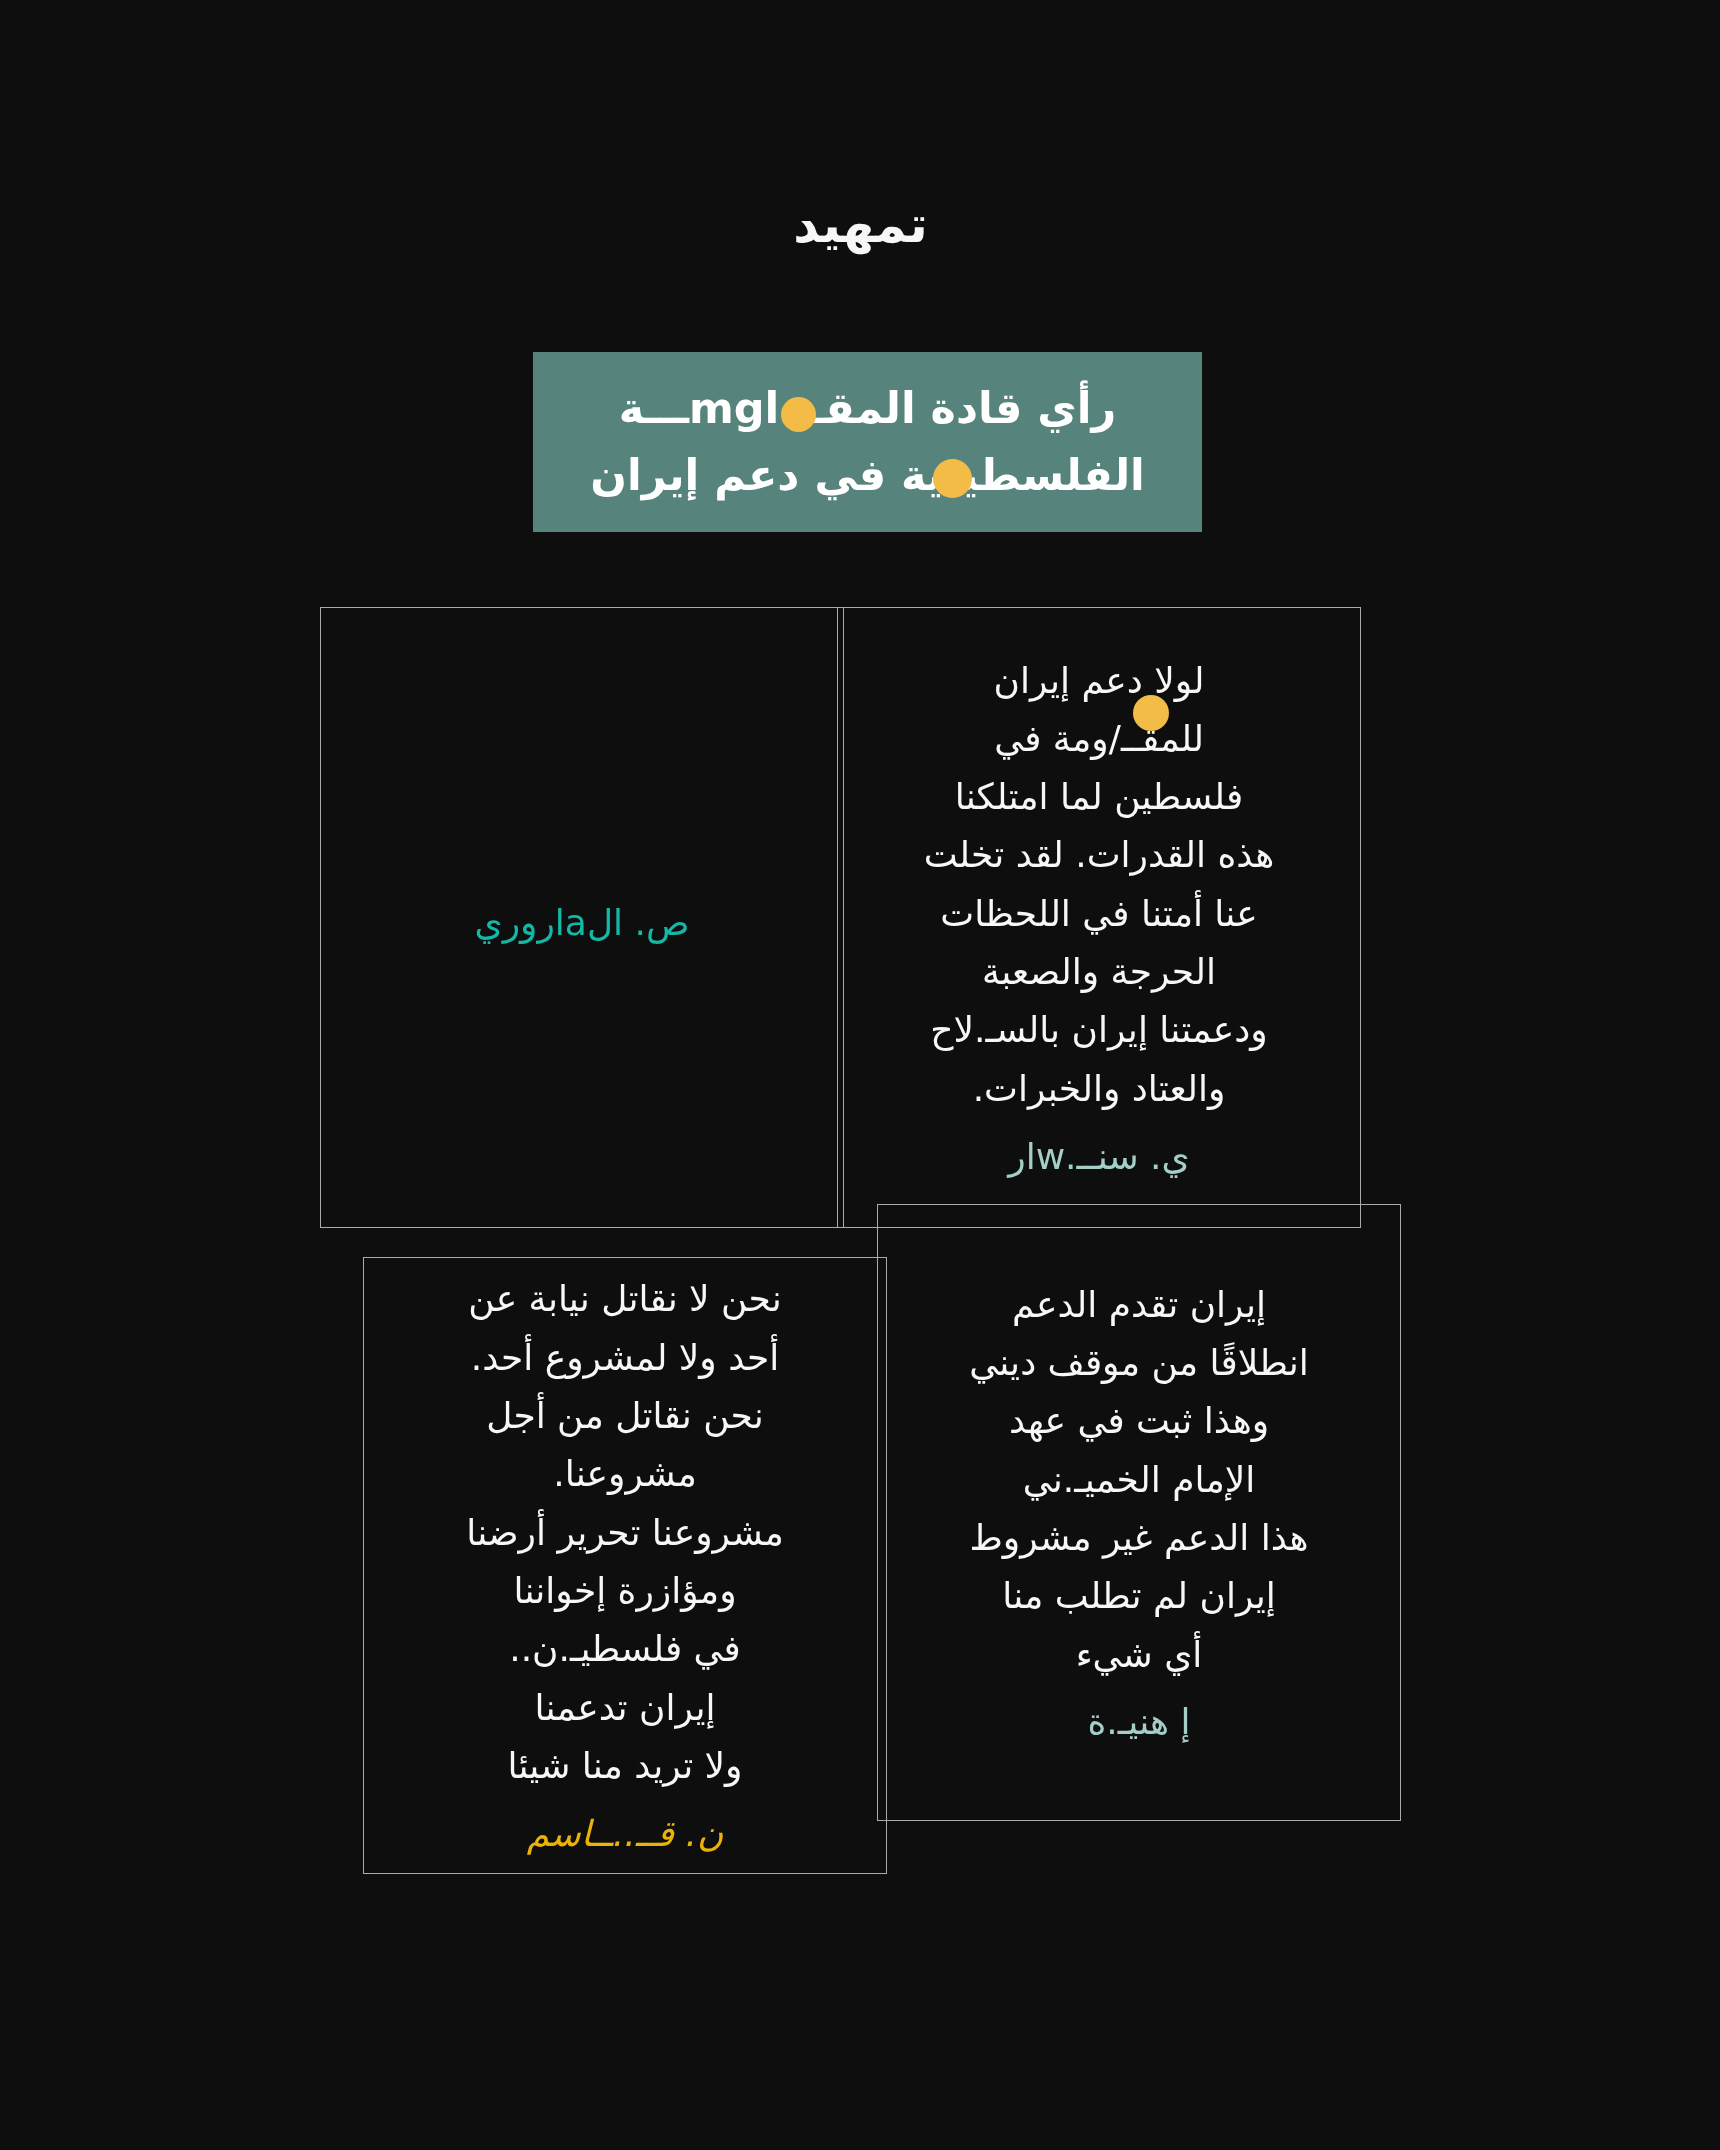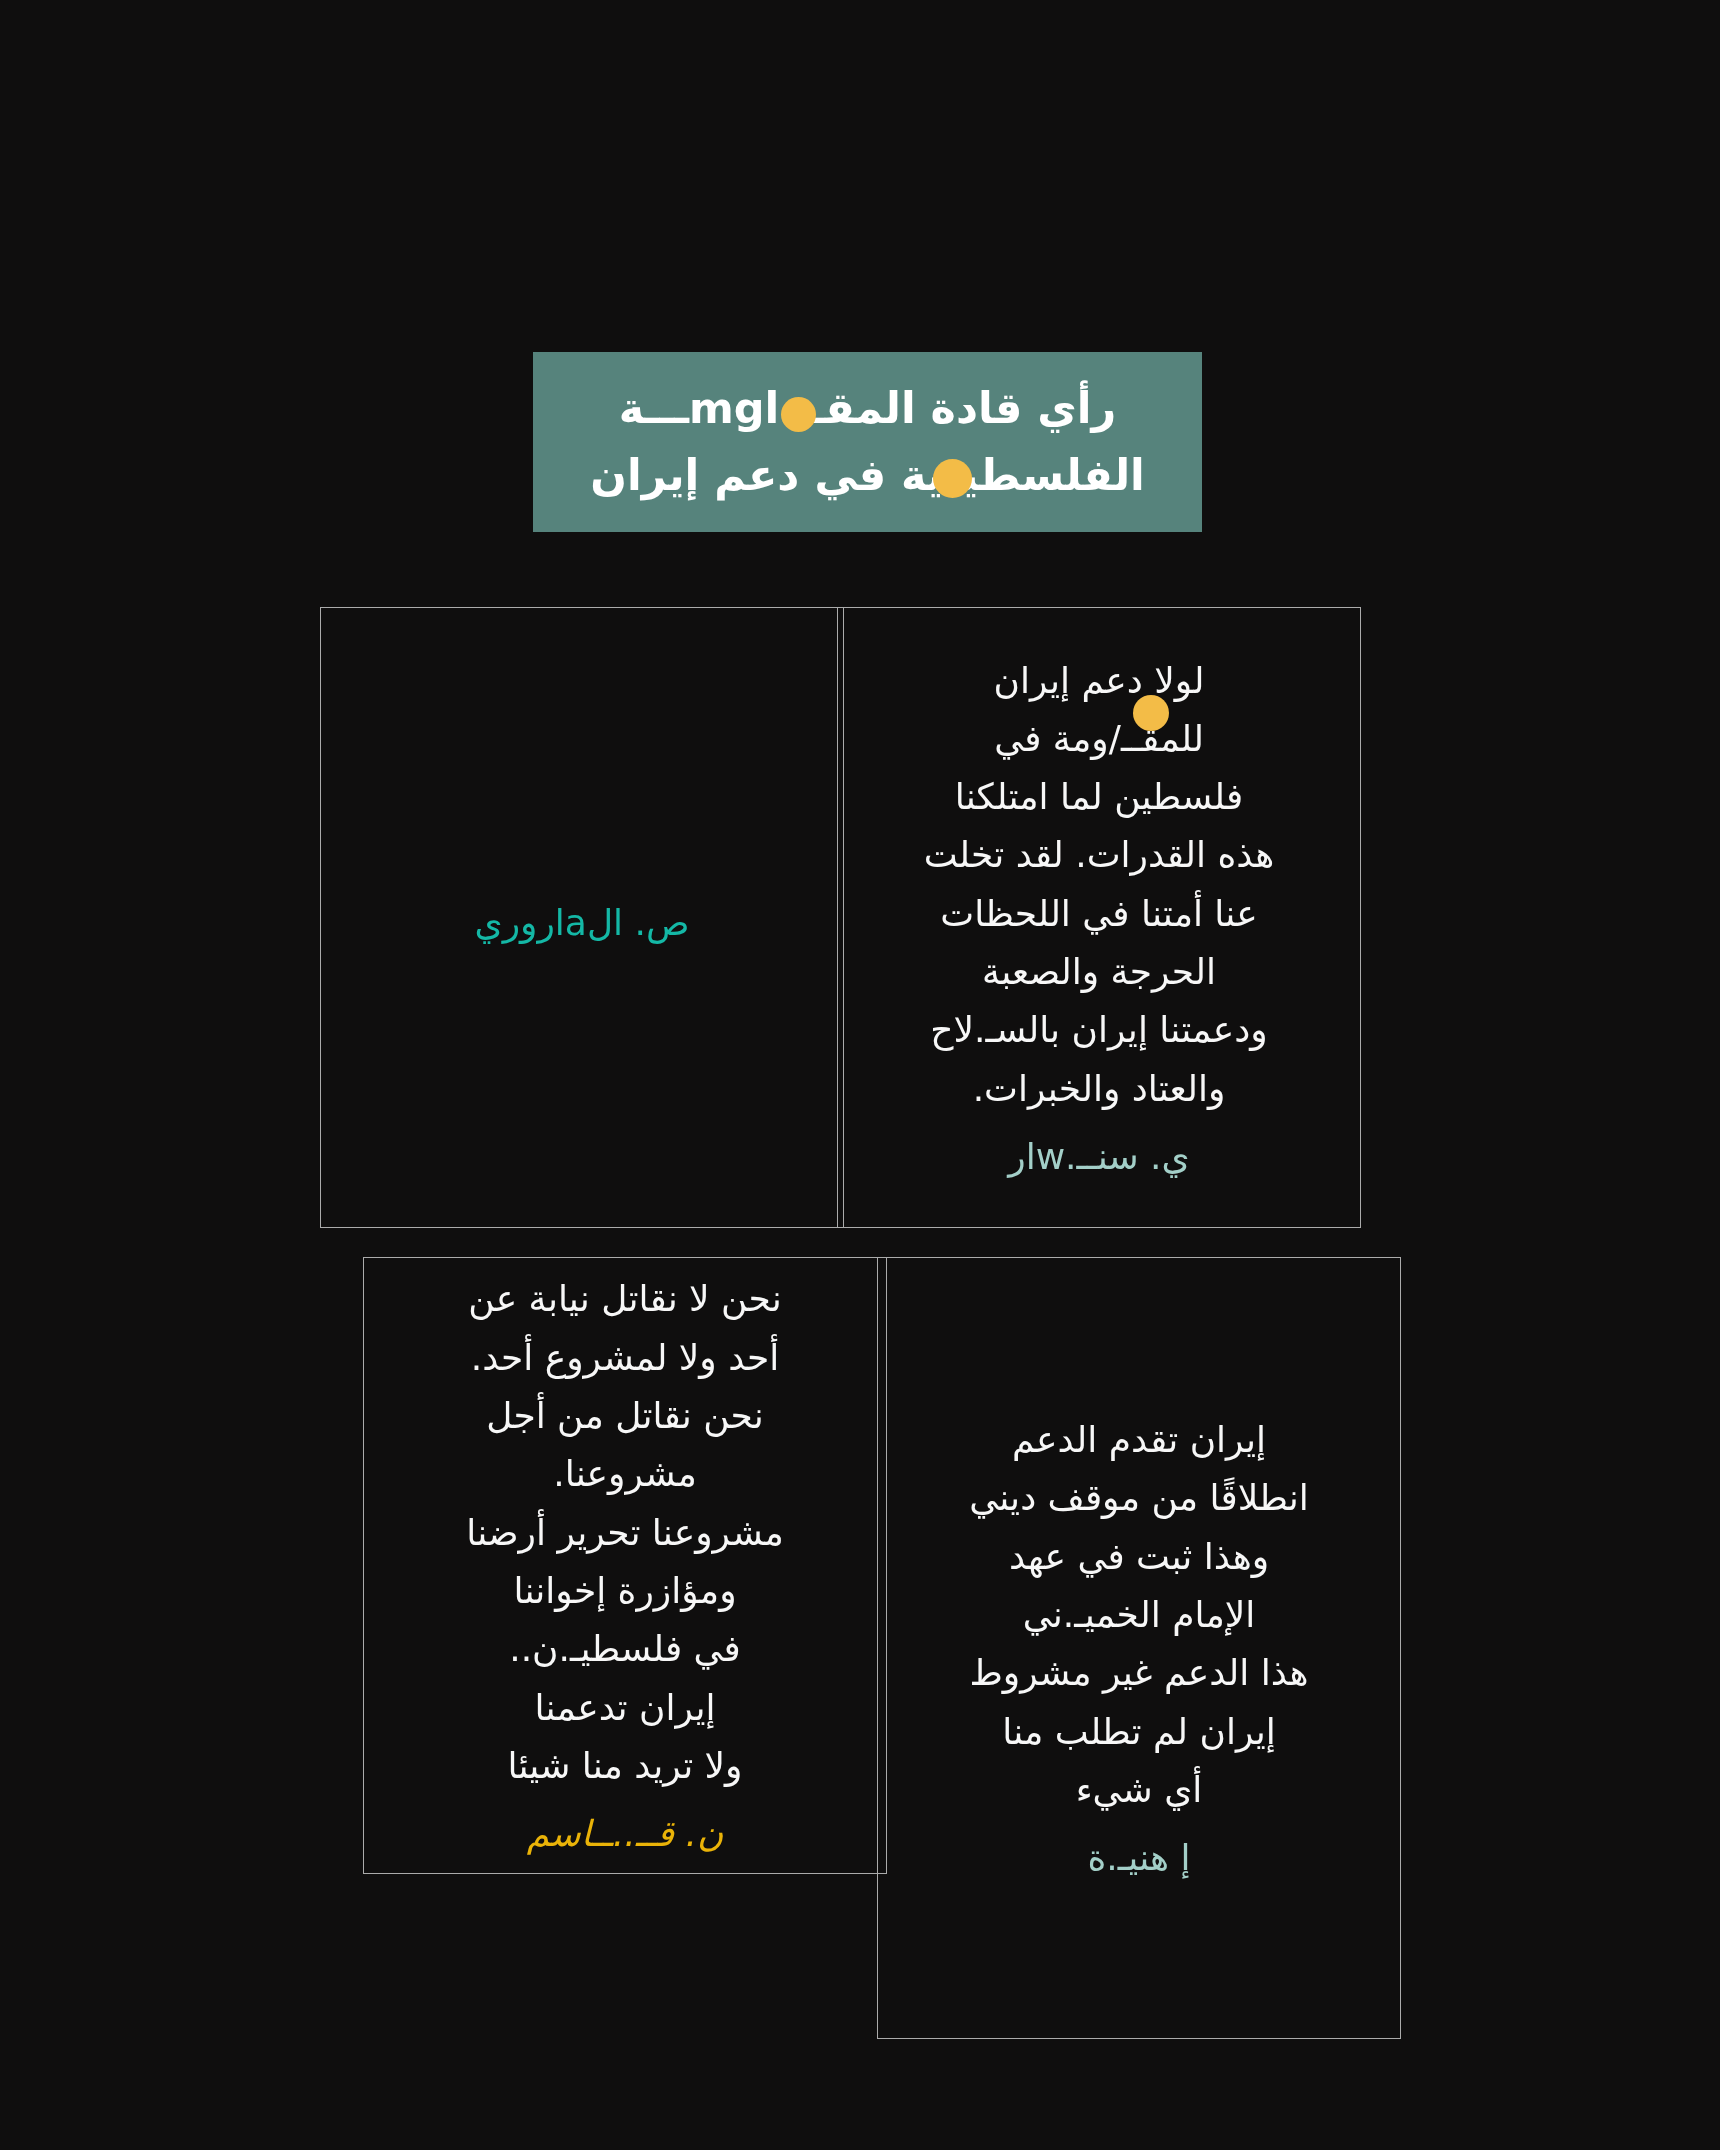--- a/index.html
+++ b/index.html
@@ -55,21 +55,21 @@
     flex-direction: column;
     align-items: center;
     justify-content: center;
     text-align: center;
     box-sizing: border-box;
     padding: 13.4px 17px;
   }
   .box1 { left: 320px;  top: 607px;  height: 621px; }
   .box2 { left: 837px;  top: 607px;  height: 621px; }
   .box3 { left: 320px;  top: 1257px; height: 617px; margin-left: 43px; }
-  .box4 { left: 877px;  top: 1257px; height: 782px; }
+  .box4 { left: 877px;  top: 1204px; height: 617px; }
   .quote-text {
     margin: 0;
     color: #f7f7f7;
     font-size: 36px;
     line-height: 1.62;
     white-space: pre-line;
   }
   .quote-attrib {
     margin: 11.5px 0 0 0;
     color: #a3cfc8;
@@ -85,20 +85,21 @@
   }
   .dot-banner-1 { left: 248px; top: 45px;  width: 35px; height: 35px; }
   .dot-banner-2 { left: 400px; top: 107px; width: 39px; height: 39px; }
   .dot-box2     { left: 295px; top: 87px;  width: 36px; height: 36px; }
 </style>
 </head>
 <body>
 
 <div class="page">
 
+  <h1 class="title">تمهيد</h1>
 
   <div class="banner" style="background: rgb(86, 131, 124);">
     <div class="banner-line">رأي قادة المقــ.اmgـــة</div>
     <div class="banner-line">الفلسطينية في دعم إيران</div>
     <span class="censor-dot dot-banner-1" style="background: rgb(243, 188, 71);"></span>
     <span class="censor-dot dot-banner-2" style="background: rgb(243, 188, 71);"></span>
   </div>
 
   <section class="quote-box box1">
     <p class="quote-attrib" style="color: #14b8a6;">ص. الaاروري</p>

